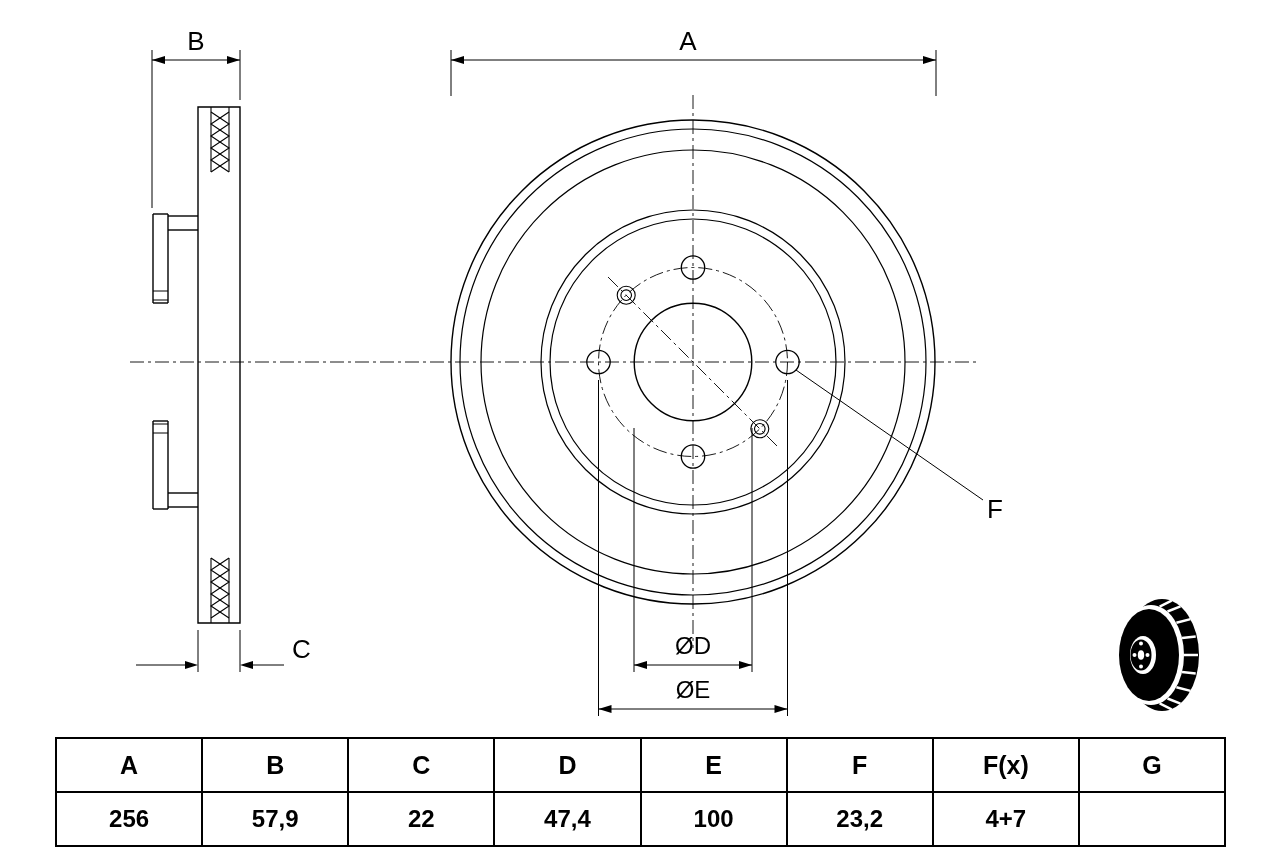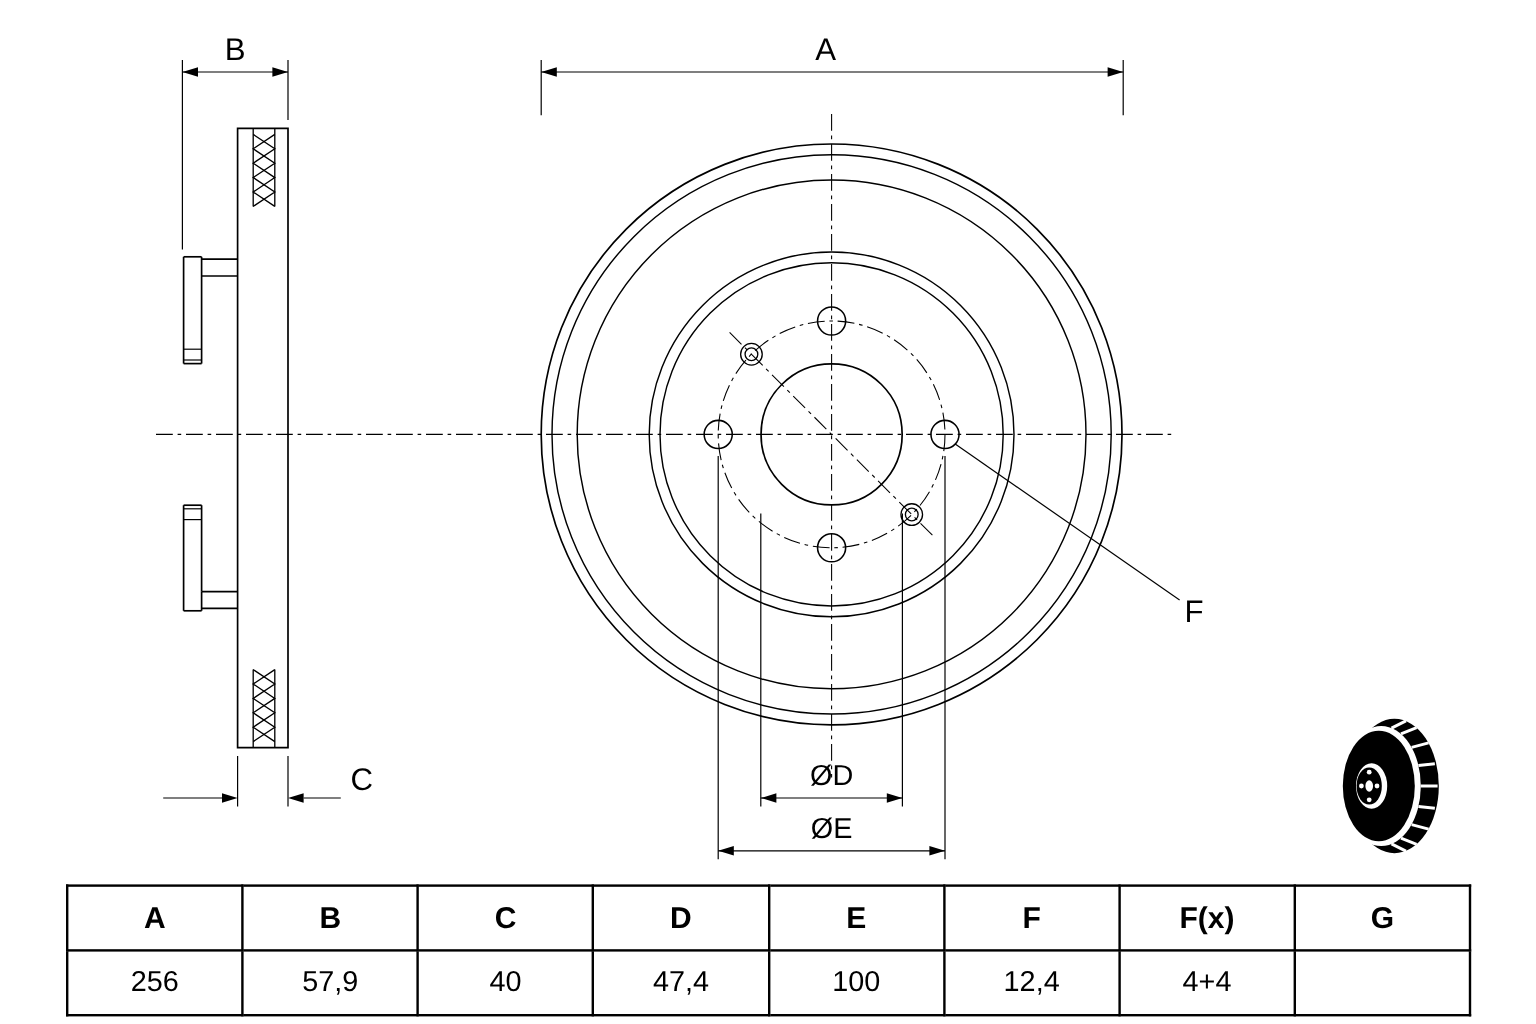--- a/index.html
+++ b/index.html
@@ -2,21 +2,21 @@
 <html><head>
 <meta charset="utf-8">
 <style>
   html,body{margin:0;padding:0;background:#ffffff;width:1280px;height:853px;overflow:hidden;}
   .canvas{position:relative;width:1280px;height:853px;background:#ffffff;font-family:"Liberation Sans",sans-serif;}
   svg text{font-family:"Liberation Sans",sans-serif;fill:#000;}
   .dims{position:absolute;left:55px;top:737px;width:1171px;border-collapse:collapse;table-layout:fixed;background:#fff;}
   .dims th,.dims td{border:2px solid #000;height:50px;text-align:center;vertical-align:middle;
     font-family:"Liberation Sans",sans-serif;color:#000;}
   .dims th{font-size:25px;font-weight:bold;}
-  .dims td{font-size:24px;font-weight:normal;}
+  .dims td{font-size:24px;font-weight:bold;}
 </style>
 </head>
 <body>
 
 <div class="canvas">
 
   <svg width="1280" height="735" viewBox="0 0 1280 735">
 
     <g stroke="#000" stroke-width="0.9" stroke-dasharray="14 4 3 4" fill="none">
       <path d="M130 362 H978"></path>
@@ -172,22 +172,22 @@
         <th>E</th>
         <th>F</th>
         <th>F(x)</th>
         <th>G</th>
       </tr>
     </thead>
     <tbody>
       <tr>
         <td>256</td>
         <td>57,9</td>
-        <td>40</td>
+        <td>22</td>
         <td>47,4</td>
         <td>100</td>
-        <td>12,4</td>
-        <td>4+4</td>
+        <td>23,2</td>
+        <td>4+7</td>
         <td></td>
       </tr>
     </tbody>
   </table>
 </div>
 
 </body></html>

